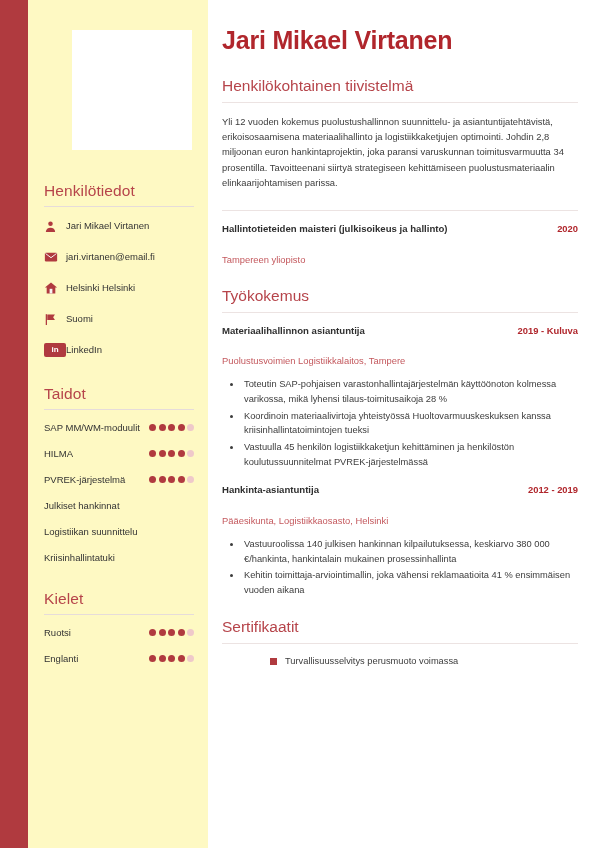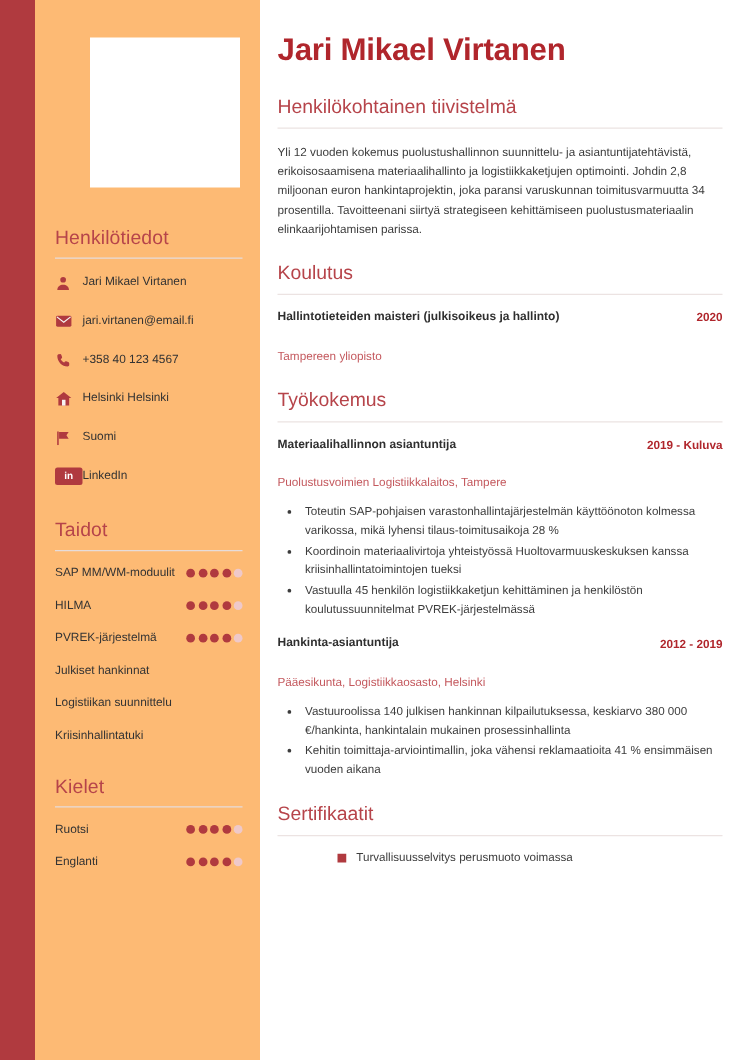--- a/index.html
+++ b/index.html
@@ -23,21 +23,21 @@
   }
   .accent-bar {
     width: 28px;
     height: 848px;
     background: #b03a3f;
     flex: 0 0 28px;
   }
   .sidebar {
     width: 180px;
     flex: 0 0 180px;
-    background: #fdba74;
+    background: #fef9c3;
     padding: 0 14px 0 16px;
     box-sizing: border-box;
   }
   .main {
     flex: 1;
     background: #ffffff;
     padding: 26px 22px 0 14px;
     box-sizing: border-box;
   }
 
@@ -227,28 +227,20 @@
             <span class="contact-ico">
               <svg width="14" height="14" viewBox="0 0 24 24">
                 <rect x="1.5" y="4.5" width="21" height="15" rx="2" fill="#b03a3f"></rect>
                 <path d="M2.6 6 12 13.2 21.4 6" fill="none" stroke="#f7f3f2" stroke-width="1.7"></path>
               </svg>
             </span>
             <span class="contact-text">jari.virtanen@email.fi</span>
           </div>
           <div class="contact-row">
             <span class="contact-ico">
-              <svg width="13" height="13" viewBox="0 0 24 24">
-                <path d="M7.5 2.2c1 0 1.6.5 1.9 1.5l1 3c.3.9.1 1.6-.7 2.1l-1.3.8c1 2.4 2.8 4.2 5.2 5.3l.8-1.3c.5-.8 1.2-1 2.1-.7l3 1c1 .3 1.5.9 1.5 1.9v2.4c0 1.4-1 2.4-2.5 2.4C10.4 20.6 3.4 13.6 3.4 5.1c0-1.6 1-2.6 2.4-2.6z" fill="#b03a3f"></path>
-              </svg>
-            </span>
-            <span class="contact-text">+358 40 123 4567</span>
-          </div>
-          <div class="contact-row">
-            <span class="contact-ico">
               <svg width="14" height="14" viewBox="0 0 24 24">
                 <path d="M12 2.6 22.4 11h-3v10.4H4.6V11h-3z" fill="#b03a3f"></path>
                 <rect x="9.6" y="13.4" width="4.8" height="8" fill="#f7f3f2"></rect>
               </svg>
             </span>
             <span class="contact-text">Helsinki Helsinki</span>
           </div>
           <div class="contact-row">
             <span class="contact-ico">
               <svg width="13" height="13" viewBox="0 0 24 24">
@@ -346,21 +338,20 @@
 
     <div class="cv-name">Jari Mikael Virtanen</div>
 
     <div class="section">
       <div class="sec-heading">Henkilökohtainen tiivistelmä</div>
       <div class="sec-rule"></div>
       <p class="summary-text">Yli 12 vuoden kokemus puolustushallinnon suunnittelu- ja asiantuntijatehtävistä, erikoisosaamisena materiaalihallinto ja logistiikkaketjujen optimointi. Johdin 2,8 miljoonan euron hankintaprojektin, joka paransi varuskunnan toimitusvarmuutta 34 prosentilla. Tavoitteenani siirtyä strategiseen kehittämiseen puolustusmateriaalin elinkaarijohtamisen parissa.</p>
     </div>
 
     <div class="section">
-      <div class="sec-heading">Koulutus</div>
       <div class="sec-rule"></div>
       <div id="education-list">
           <div class="entry" style="margin-bottom: 6px;">
             <div class="entry-head">
               <div class="entry-title">Hallintotieteiden maisteri (julkisoikeus ja hallinto)</div>
               <div class="entry-date">2020</div>
             </div>
             <div class="entry-org">Tampereen yliopisto</div>
           </div>
         </div>

